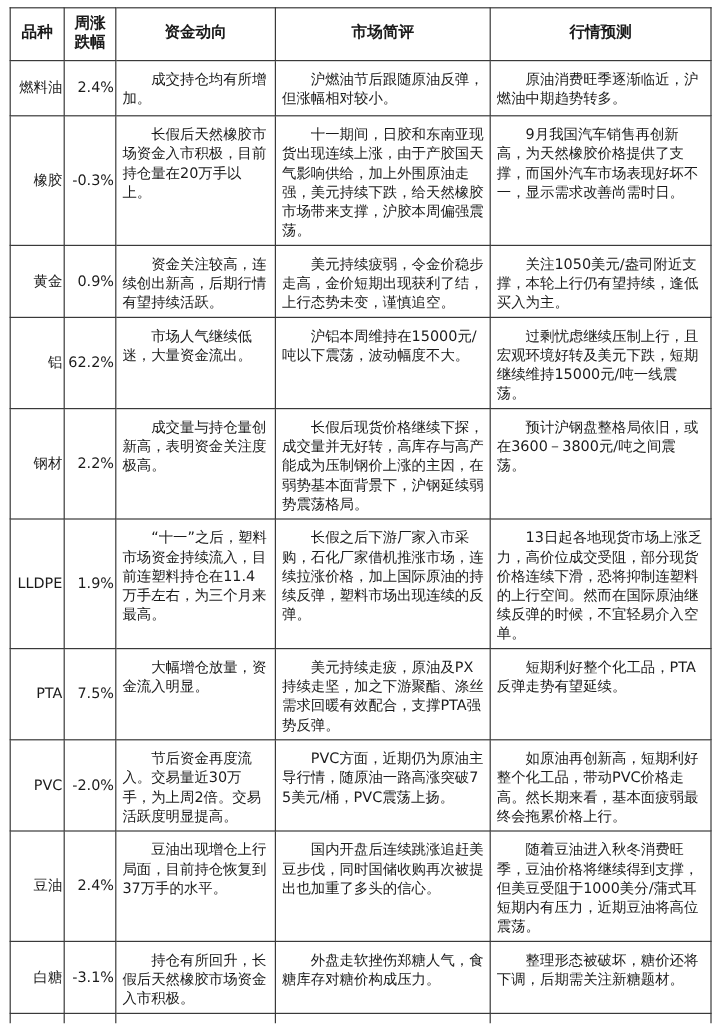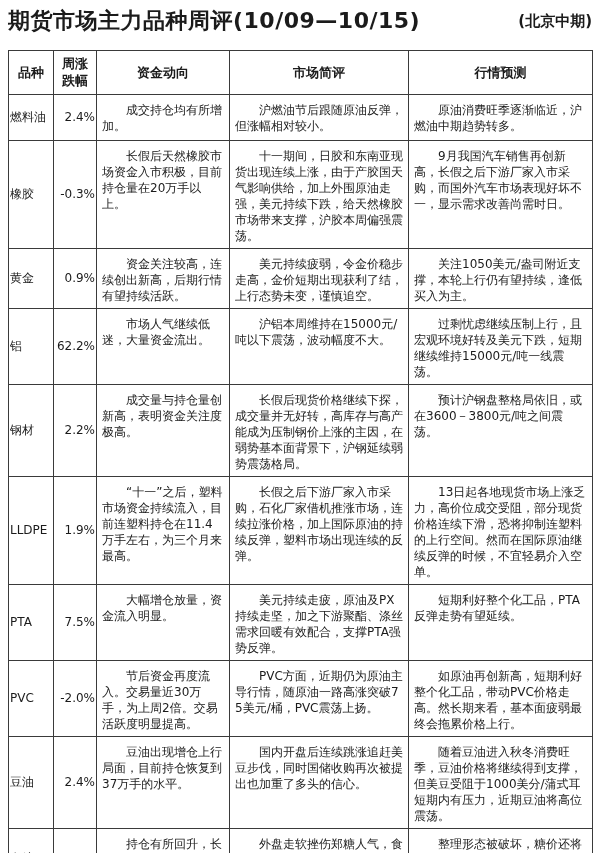--- a/index.html
+++ b/index.html
@@ -49,21 +49,21 @@
     font-size: 13px;
     font-weight: bold;
     text-align: center;
     vertical-align: middle;
     padding: 5px 2px;
     height: 34px;
     line-height: 1.25;
   }
   td.c-var {
     font-size: 12px;
-    text-align: left;
+    text-align: right;
     vertical-align: middle;
     padding: 14px 1px;
     word-break: break-all;
   }
   td.c-chg {
     font-size: 12px;
     text-align: right;
     vertical-align: middle;
     padding: 2px 1px;
   }
@@ -80,24 +80,20 @@
   col.w-chg { width: 43px; }
   col.w-funds { width: 133px; }
   col.w-review { width: 179px; }
   col.w-forecast { width: 184px; }
 </style>
 </head>
 <body>
 
 <div class="page">
 
-  <div class="masthead">
-    <div class="title">期货市场主力品种周评(10/09—10/15)</div>
-    <div class="source">(北京中期)</div>
-  </div>
 
   <table class="review">
     <colgroup>
       <col class="w-var">
       <col class="w-chg">
       <col class="w-funds">
       <col class="w-review">
       <col class="w-forecast">
     </colgroup>
     <thead>
@@ -116,21 +112,21 @@
     <td class="c-txt">成交持仓均有所增加。</td>
     <td class="c-txt">沪燃油节后跟随原油反弹，但涨幅相对较小。</td>
     <td class="c-txt">原油消费旺季逐渐临近，沪燃油中期趋势转多。</td>
   </tr>
 
   <tr>
     <td class="c-var">橡胶</td>
     <td class="c-chg">-0.3%</td>
     <td class="c-txt">长假后天然橡胶市场资金入市积极，目前持仓量在20万手以上。</td>
     <td class="c-txt">十一期间，日胶和东南亚现货出现连续上涨，由于产胶国天气影响供给，加上外围原油走强，美元持续下跌，给天然橡胶市场带来支撑，沪胶本周偏强震荡。</td>
-    <td class="c-txt">9月我国汽车销售再创新高，长假之后下游厂家入市采购，而国外汽车市场表现好坏不一，显示需求改善尚需时日。</td>
+    <td class="c-txt">9月我国汽车销售再创新高，为天然橡胶价格提供了支撑，而国外汽车市场表现好坏不一，显示需求改善尚需时日。</td>
   </tr>
 
   <tr>
     <td class="c-var">黄金</td>
     <td class="c-chg">0.9%</td>
     <td class="c-txt">资金关注较高，连续创出新高，后期行情有望持续活跃。</td>
     <td class="c-txt">美元持续疲弱，令金价稳步走高，金价短期出现获利了结，上行态势未变，谨慎追空。</td>
     <td class="c-txt">关注1050美元/盎司附近支撑，本轮上行仍有望持续，逢低买入为主。</td>
   </tr>
 

